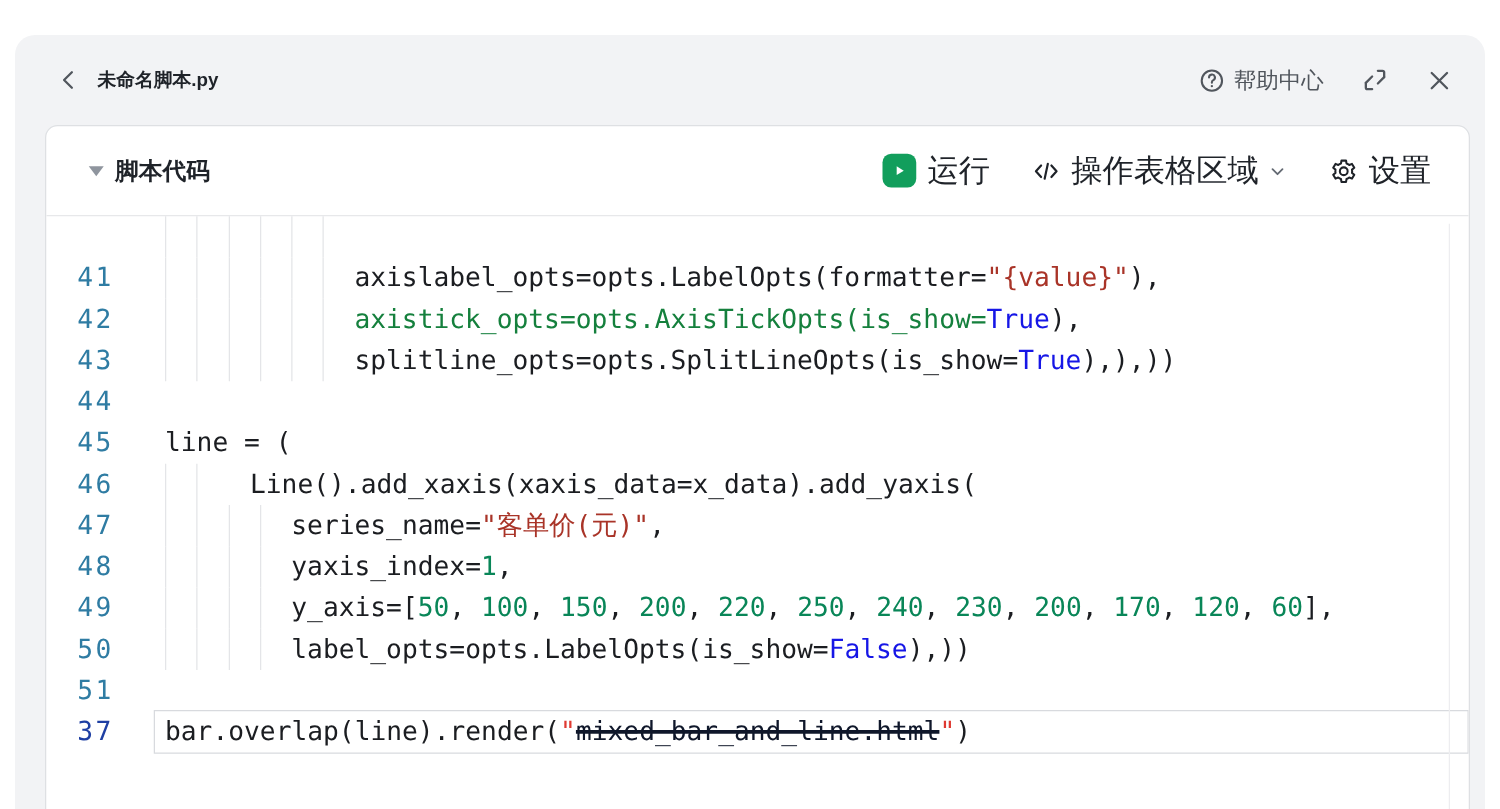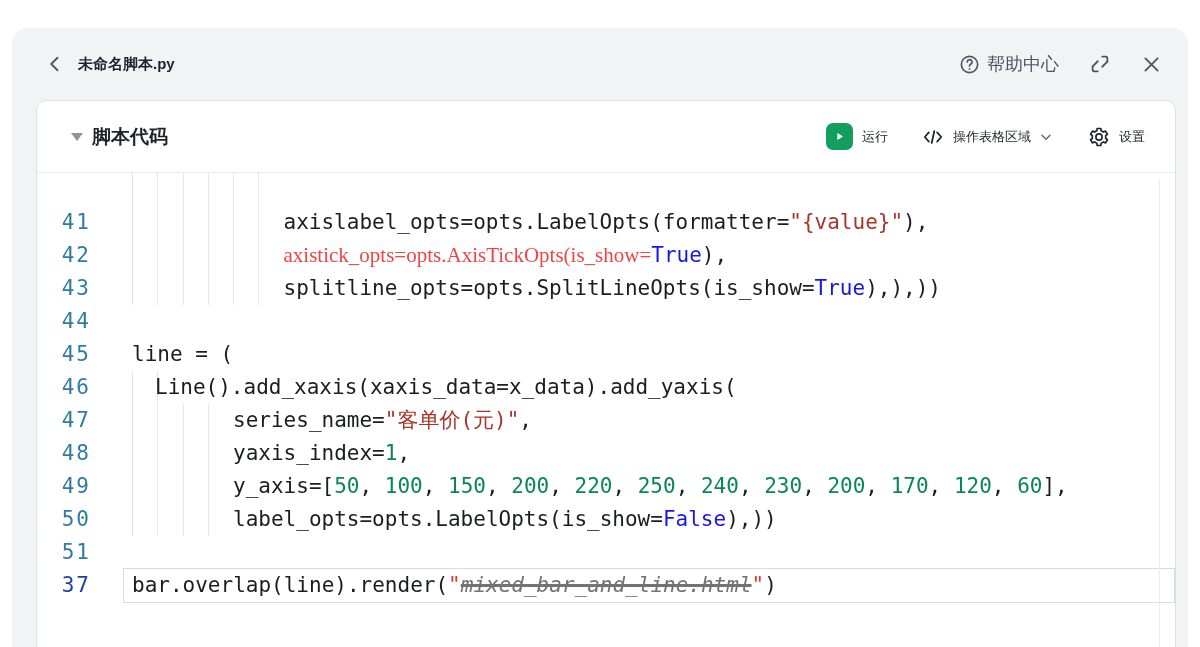--- a/index.html
+++ b/index.html
@@ -20,21 +20,21 @@
   
   .card{position:absolute;left:24px;top:72px;width:1140px;height:640px;background:#ffffff;
         border:1px solid #dee0e3;border-radius:10px;overflow:hidden;box-sizing:border-box;}
   .card-toolbar{height:72px;display:flex;align-items:center;padding:0 30px 0 34px;
                 border-bottom:1px solid #e7e8ea;box-sizing:border-box;}
   .section-toggle{display:flex;align-items:center;gap:9px;cursor:pointer;}
   .caret{width:0;height:0;border-left:6px solid transparent;border-right:6px solid transparent;
          border-top:8px solid #8f959e;}
   .section-label{font-size:19px;font-weight:700;color:#1f2329;}
   .toolbar-right{margin-left:auto;display:flex;align-items:center;gap:34px;}
-  .tbtn{display:flex;align-items:center;gap:9px;cursor:pointer;font-size:13px;color:#1f2329;}
+  .tbtn{display:flex;align-items:center;gap:9px;cursor:pointer;font-size:25px;color:#1f2329;}
   .play-badge{width:27px;height:27px;border-radius:7px;display:flex;align-items:center;
               justify-content:center;}
   .chev{color:#646a73;display:flex;align-items:center;margin-left:-2px;}
   .gear,.code-ic{color:#1f2329;display:flex;align-items:center;}
   
   .code-area{position:absolute;left:0;right:0;top:72px;bottom:0;
              font-family:"DejaVu Sans Mono","Liberation Mono",monospace;font-size:21px;}
   .code-row{position:relative;height:33px;}
   .gutter{position:absolute;left:0;top:0;width:54px;height:33px;line-height:33px;
           text-align:right;color:#2f7ca3;letter-spacing:2px;}
@@ -155,21 +155,21 @@
             <pre style="padding-left: 151.56px;"><span style="color: rgb(27, 29, 33);">axislabel_opts=opts.LabelOpts(formatter=</span><span style="color: rgb(169, 52, 40);">"{value}"</span><span style="color: rgb(27, 29, 33);">),</span></pre>
           </div>
           <div class="code-row">
             <span class="gutter">42</span>
             <div class="guide" style="left: 95px;"></div>
             <div class="guide" style="left: 120.26px;"></div>
             <div class="guide" style="left: 145.52px;"></div>
             <div class="guide" style="left: 170.78px;"></div>
             <div class="guide" style="left: 196.04px;"></div>
             <div class="guide" style="left: 221.3px;"></div>
-            <pre style="padding-left: 151.56px;"><span style="color: #ef4444; font-family: Liberation Serif, serif;">axistick_opts=opts.AxisTickOpts(is_show=</span><span style="color: rgb(22, 22, 230);">True</span><span style="color: rgb(27, 29, 33);">),</span></pre>
+            <pre style="padding-left: 151.56px;"><span style="color: #15803d;">axistick_opts=opts.AxisTickOpts(is_show=</span><span style="color: rgb(22, 22, 230);">True</span><span style="color: rgb(27, 29, 33);">),</span></pre>
           </div>
           <div class="code-row">
             <span class="gutter">43</span>
             <div class="guide" style="left: 95px;"></div>
             <div class="guide" style="left: 120.26px;"></div>
             <div class="guide" style="left: 145.52px;"></div>
             <div class="guide" style="left: 170.78px;"></div>
             <div class="guide" style="left: 196.04px;"></div>
             <div class="guide" style="left: 221.3px;"></div>
             <pre style="padding-left: 151.56px;"><span style="color: rgb(27, 29, 33);">splitline_opts=opts.SplitLineOpts(is_show=</span><span style="color: rgb(22, 22, 230);">True</span><span style="color: rgb(27, 29, 33);">),),))</span></pre>
@@ -179,21 +179,21 @@
             <pre style="padding-left: 0px;"></pre>
           </div>
           <div class="code-row">
             <span class="gutter">45</span>
             <pre style="padding-left: 0px; text-align: right;"><span style="color: rgb(27, 29, 33);">line = (</span></pre>
           </div>
           <div class="code-row">
             <span class="gutter">46</span>
             <div class="guide" style="left: 95px;"></div>
             <div class="guide" style="left: 120.26px;"></div>
-            <pre style="padding-left: 23px;"><span style="color: rgb(27, 29, 33);">Line().add_xaxis(xaxis_data=x_data).add_yaxis(</span></pre>
+            <pre style="padding-left: 68px;"><span style="color: rgb(27, 29, 33);">Line().add_xaxis(xaxis_data=x_data).add_yaxis(</span></pre>
           </div>
           <div class="code-row">
             <span class="gutter">47</span>
             <div class="guide" style="left: 95px;"></div>
             <div class="guide" style="left: 120.26px;"></div>
             <div class="guide" style="left: 145.52px;"></div>
             <div class="guide" style="left: 170.78px;"></div>
             <pre style="padding-left: 101.04px;"><span style="color: rgb(27, 29, 33);">series_name=</span><span style="color: rgb(169, 52, 40);">"客单价(元)"</span><span style="color: rgb(27, 29, 33);">,</span></pre>
           </div>
           <div class="code-row">
@@ -220,20 +220,20 @@
             <div class="guide" style="left: 170.78px;"></div>
             <pre style="padding-left: 101.04px;"><span style="color: rgb(27, 29, 33);">label_opts=opts.LabelOpts(is_show=</span><span style="color: rgb(22, 22, 230);">False</span><span style="color: rgb(27, 29, 33);">),))</span></pre>
           </div>
           <div class="code-row">
             <span class="gutter">51</span>
             <pre style="padding-left: 0px;"></pre>
           </div>
           <div class="code-row current">
             <div class="cur-box"></div>
             <span class="gutter">37</span>
-            <pre style="padding-left: 0px;"><span style="color: rgb(27, 29, 33);">bar.overlap(line).render(</span><span style="color: rgb(223, 58, 50);">"</span><span class="strike" style="color: #737373; font-style: italic;">mixed_bar_and_line.html</span><span style="color: rgb(223, 58, 50);">"</span><span style="color: rgb(27, 29, 33);">)</span></pre>
+            <pre style="padding-left: 0px;"><span style="color: rgb(27, 29, 33);">bar.overlap(line).render(</span><span style="color: rgb(223, 58, 50);">"</span><span class="strike" style="color: #0f172a;">mixed_bar_and_line.html</span><span style="color: rgb(223, 58, 50);">"</span><span style="color: rgb(27, 29, 33);">)</span></pre>
           </div>
         </div>
       <div class="scroll-track"></div>
     </div>
 
   </div>
 </div>
 
 </body></html>

